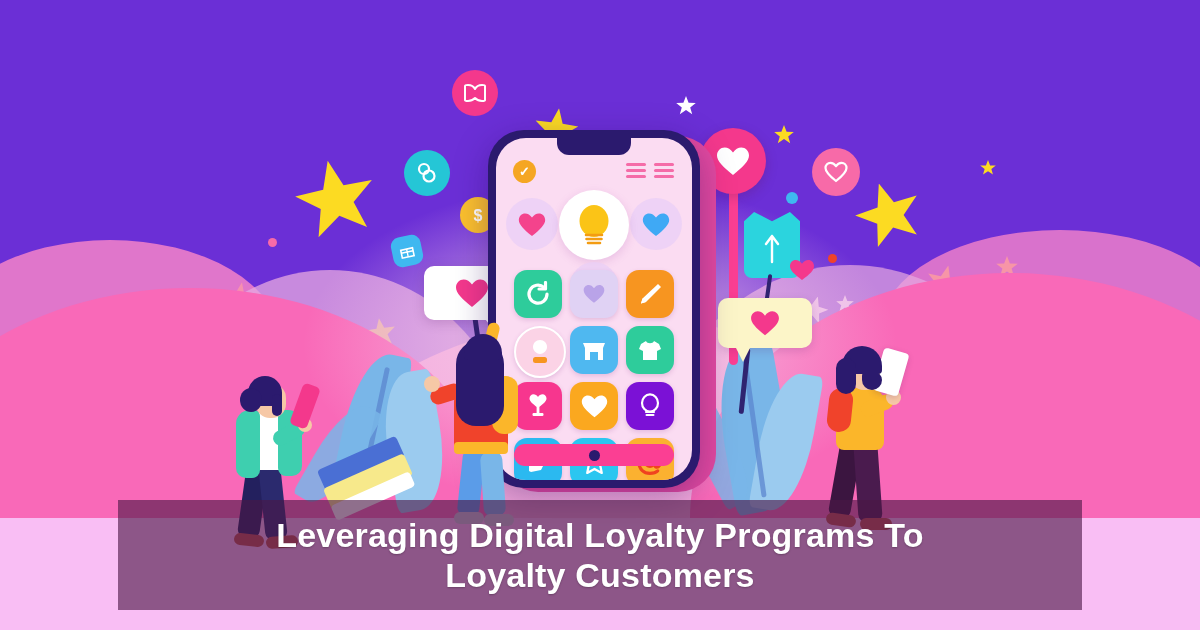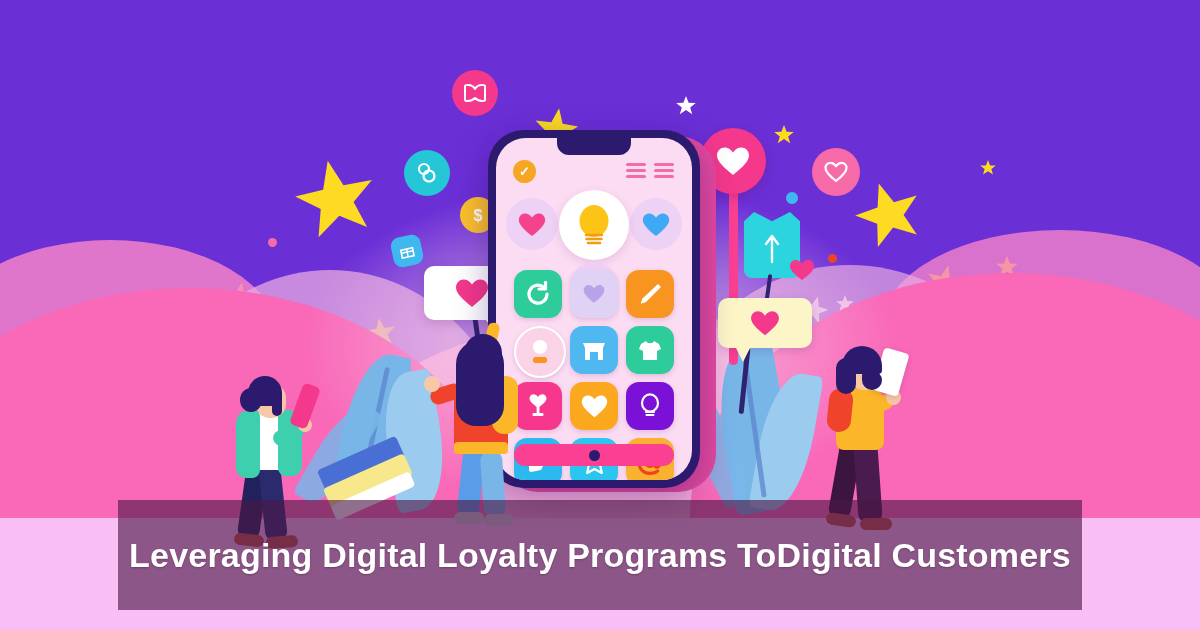--- a/index.html
+++ b/index.html
@@ -72,21 +72,21 @@
   
   .person{position:absolute;}
   .pc{position:absolute;}
 
   
   .book{position:absolute;border-radius:4px;}
 
   
   .title-band{position:absolute;left:118px;top:500px;width:964px;height:110px;background:rgba(75,22,70,.62);}
   .title-text{position:absolute;left:118px;top:500px;width:964px;height:110px;
-     display:flex;flex-direction:row;align-items:center;justify-content:center;
+     display:flex;flex-direction:column;align-items:center;justify-content:center;
      color:#FFFFFF;font-size:34px;font-weight:bold;line-height:1.18;text-align:center;
      letter-spacing:.2px;text-shadow:0 1px 2px rgba(0,0,0,.25);}
   .title-text span{display:block;}
 </style>
 </head>
 <body>
 
 <div id="stage">
 
   <div class="bg-purple"></div>
@@ -383,16 +383,16 @@
     <div class="pc" style="left:24px;top:22px;width:20px;height:36px;background:#2B1A6E;border-radius:10px;"></div>
   </div>
 
   <div class="book" style="left:318px;top:452px;width:86px;height:24px;background:#4A6FD4;transform:rotate(-24deg);"></div>
   <div class="book" style="left:324px;top:470px;width:88px;height:24px;background:#F7E98B;transform:rotate(-24deg);"></div>
   <div class="book" style="left:330px;top:488px;width:86px;height:16px;background:#FFFFFF;transform:rotate(-24deg);"></div>
 
   <div class="title-band"></div>
   <div class="title-text">
     <span>Leveraging Digital Loyalty Programs To</span>
-    <span>Digital Customers</span>
+    <span>Loyalty Customers</span>
   </div>
 
 </div>
 
 </body></html>

